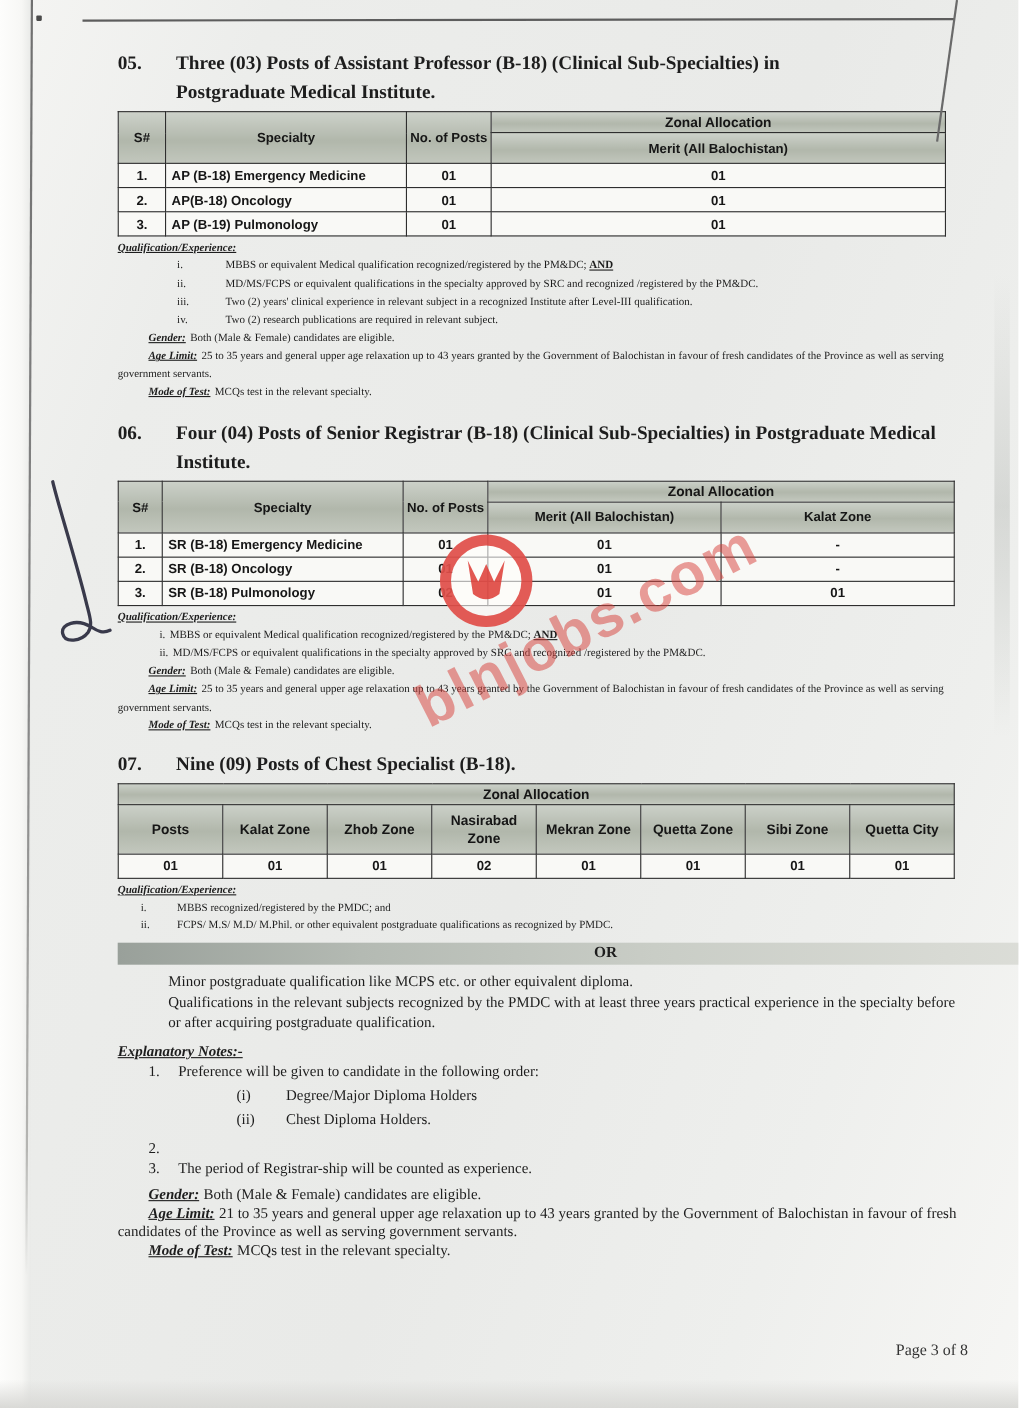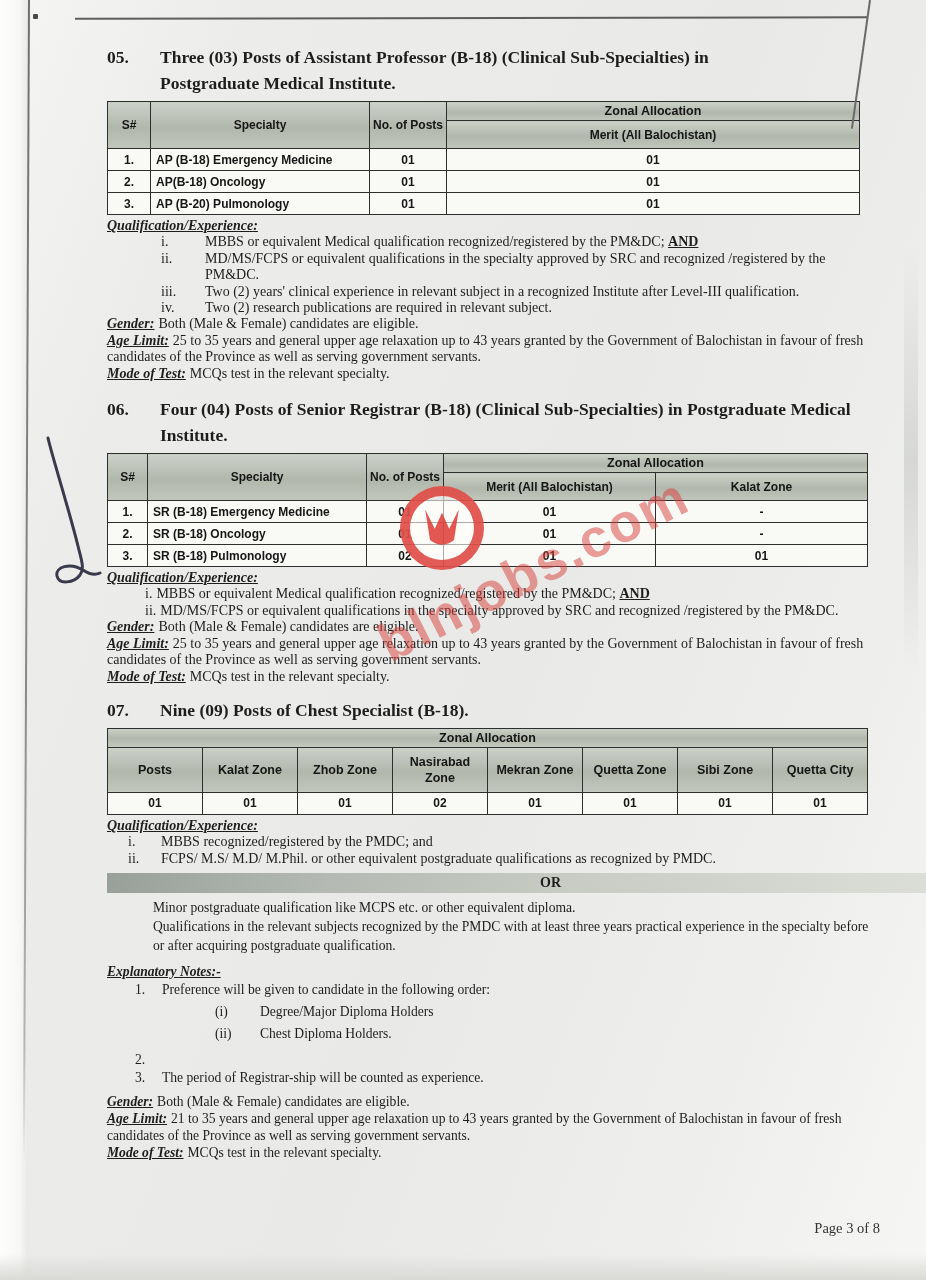--- a/index.html
+++ b/index.html
@@ -38,23 +38,23 @@
   table.jobtable td.spec{text-align:left;padding-left:5px;}
   .t05{width:753px;}  .t05 .c-s{width:36px;} .t05 .c-spec{width:212px;} .t05 .c-posts{width:70px;}
   .t06{width:761px;}  .t06 .c-s{width:33px;} .t06 .c-spec{width:212px;} .t06 .c-posts{width:70px;}
   .t06 .c-merit{width:238px;}
   .t07{width:761px;}
   .hz{height:18px;font-size:12.5px;}
   .hm{height:27px;}
   .drow td{height:21px;}
   .t07 .hcols th{height:44px;font-size:12.5px;line-height:16px;}
   
-  .qual{font-size:14px;line-height:16.4px;margin-bottom:2px;}
+  .qual{font-size:10px;line-height:16.4px;margin-bottom:2px;}
   .lbl{font-weight:bold;font-style:italic;text-decoration:underline;}
-  .plain .lbl{margin-right:4px;}
+  .plain .lbl{margin-right:4px;margin-left:28px;}
   .qitem{display:flex;}
   .qmark{flex:none;}
   .q5 .qmark{margin-left:54px;width:44px;}
   .q6 .qmark{margin-left:38px;margin-right:4px;}
   .q7 .qmark{margin-left:21px;width:33px;}
   .bu{font-weight:bold;text-decoration:underline;}
   .sec06{margin-top:14px;}
   .sec07{margin-top:12px;}
   .or-bar{width:887px;height:20px;margin:6px 0 5px 0;text-align:center;
     font-weight:bold;font-size:14px;line-height:20px;
@@ -115,21 +115,21 @@
           <td>01</td>
         </tr>
         <tr class="drow">
           <td>2.</td>
           <td class="spec">AP(B-18) Oncology</td>
           <td>01</td>
           <td>01</td>
         </tr>
         <tr class="drow">
           <td>3.</td>
-          <td class="spec">AP (B-20) Pulmonology</td>
+          <td class="spec">AP (B-19) Pulmonology</td>
           <td>01</td>
           <td>01</td>
         </tr>
       </tbody>
         </table>
       <div class="qual q5">
         <div><span class="lbl">Qualification/Experience:</span></div>
         <div class="qitem">
           <span class="qmark">i.</span>
           <span><span>MBBS or equivalent Medical qualification recognized/registered by the PM&amp;DC; </span><span class="bu">AND</span></span>

